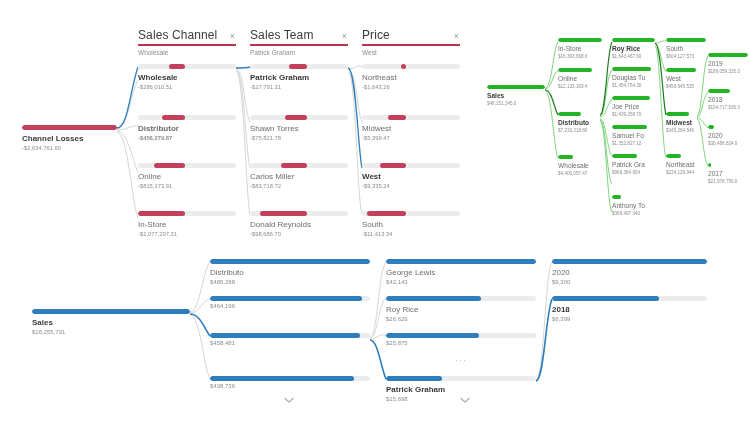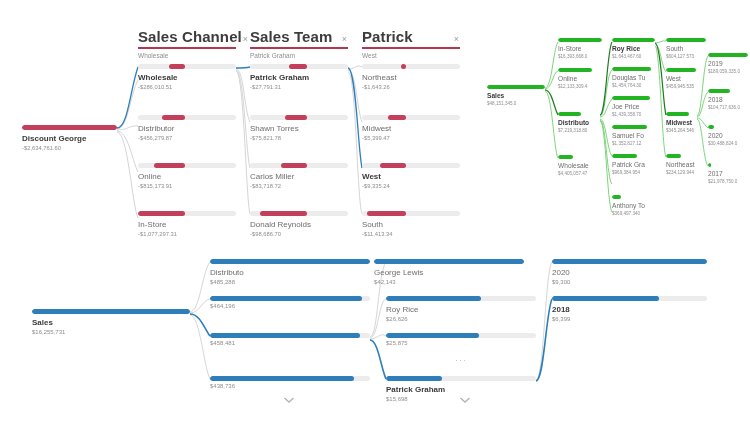--- a/index.html
+++ b/index.html
@@ -11,21 +11,21 @@
     position:relative;
     -webkit-font-smoothing:antialiased;
   }
   .canvas{position:absolute;left:0;top:0;width:750px;height:421px;}
   .layer-svg{position:absolute;left:0;top:0;width:750px;height:421px;pointer-events:none;}
 
   
   .col-head{position:absolute;}
   .col-head .ttl-row{display:flex;align-items:baseline;justify-content:space-between;}
   .col-head .ttl{
-    font-size:15px;font-weight:bold;color:#3c3c3c;letter-spacing:.1px;white-space:nowrap;
+    font-size:12px;font-weight:normal;color:#3c3c3c;letter-spacing:.1px;white-space:nowrap;
   }
   .col-head .xbtn{
     font-size:9px;color:#9a9a9a;line-height:8px;cursor:pointer;padding:0 1px;
   }
   .col-head .rule{height:1.6px;background:#b5374f;margin-top:2px;}
   .col-head .sub{font-size:6.5px;color:#8d8d8d;margin-top:3.5px;white-space:nowrap;}
 
   
   .node{position:absolute;}
   .track{
@@ -156,43 +156,43 @@
       <div class="ttl-row">
         <span class="ttl">Sales Team</span>
         <span class="xbtn">×</span>
       </div>
       <div class="rule"></div>
       <div class="sub">Patrick Graham</div>
     </div>
 
     <div class="col-head" style="left:362px;top:28px;width:98px;">
       <div class="ttl-row">
-        <span class="ttl">Patrick</span>
+        <span class="ttl">Price</span>
         <span class="xbtn">×</span>
       </div>
       <div class="rule"></div>
       <div class="sub">West</div>
     </div>
 
     <div class="node" style="left:22px;top:125px;width:95px;">
       <div class="track">
         <div class="bar red" style="right:0;width:100%;"></div>
       </div>
-      <div class="nlabel bold">Discount George</div>
+      <div class="nlabel bold">Channel Losses</div>
       <div class="nval">-$2,634,761.60</div>
     </div>
 
     <div class="node" style="left:138px;top:64px;width:98px;">
       <div class="track">
           <div class="bar red" style="right:52%;width:16%;"></div>
         </div>
       <div class="nlabel bold">Wholesale</div>
       <div class="nval">-$286,010.51</div>
     </div>
-    <div class="node" style="left:138px;top:115px;width:98px;">
+    <div class="node" style="left:138px;top:115px;width:98px;font-weight:bold;">
       <div class="track">
           <div class="bar red" style="right:52%;width:24%;"></div>
         </div>
       <div class="nlabel">Distributor</div>
       <div class="nval">-$456,279.87</div>
     </div>
     <div class="node" style="left:138px;top:163px;width:98px;">
       <div class="track">
           <div class="bar red" style="right:52%;width:32%;"></div>
         </div>
@@ -441,21 +441,21 @@
           <div class="bar blue" style="left:0;width:90%;"></div>
         </div>
       <div class="nval">$438,736</div>
     </div>
     <div class="chev" style="left:283px;top:396px;">
       <svg width="12" height="8" viewBox="0 0 12 8">
           <path d="M1.5 2 L6 6 L10.5 2" fill="none" stroke="#b4b4b4" stroke-width="1.4"></path>
         </svg>
     </div>
 
-    <div class="node" style="left:374px;top:259px;width:150px;">
+    <div class="node" style="left:386px;top:259px;width:150px;">
       <div class="track">
           <div class="bar blue" style="left:0;width:100%;"></div>
         </div>
       <div class="nlabel">George Lewis</div>
       <div class="nval">$42,143</div>
     </div>
     <div class="node" style="left:386px;top:296px;width:150px;">
       <div class="track">
           <div class="bar blue" style="left:0;width:63%;"></div>
         </div>

